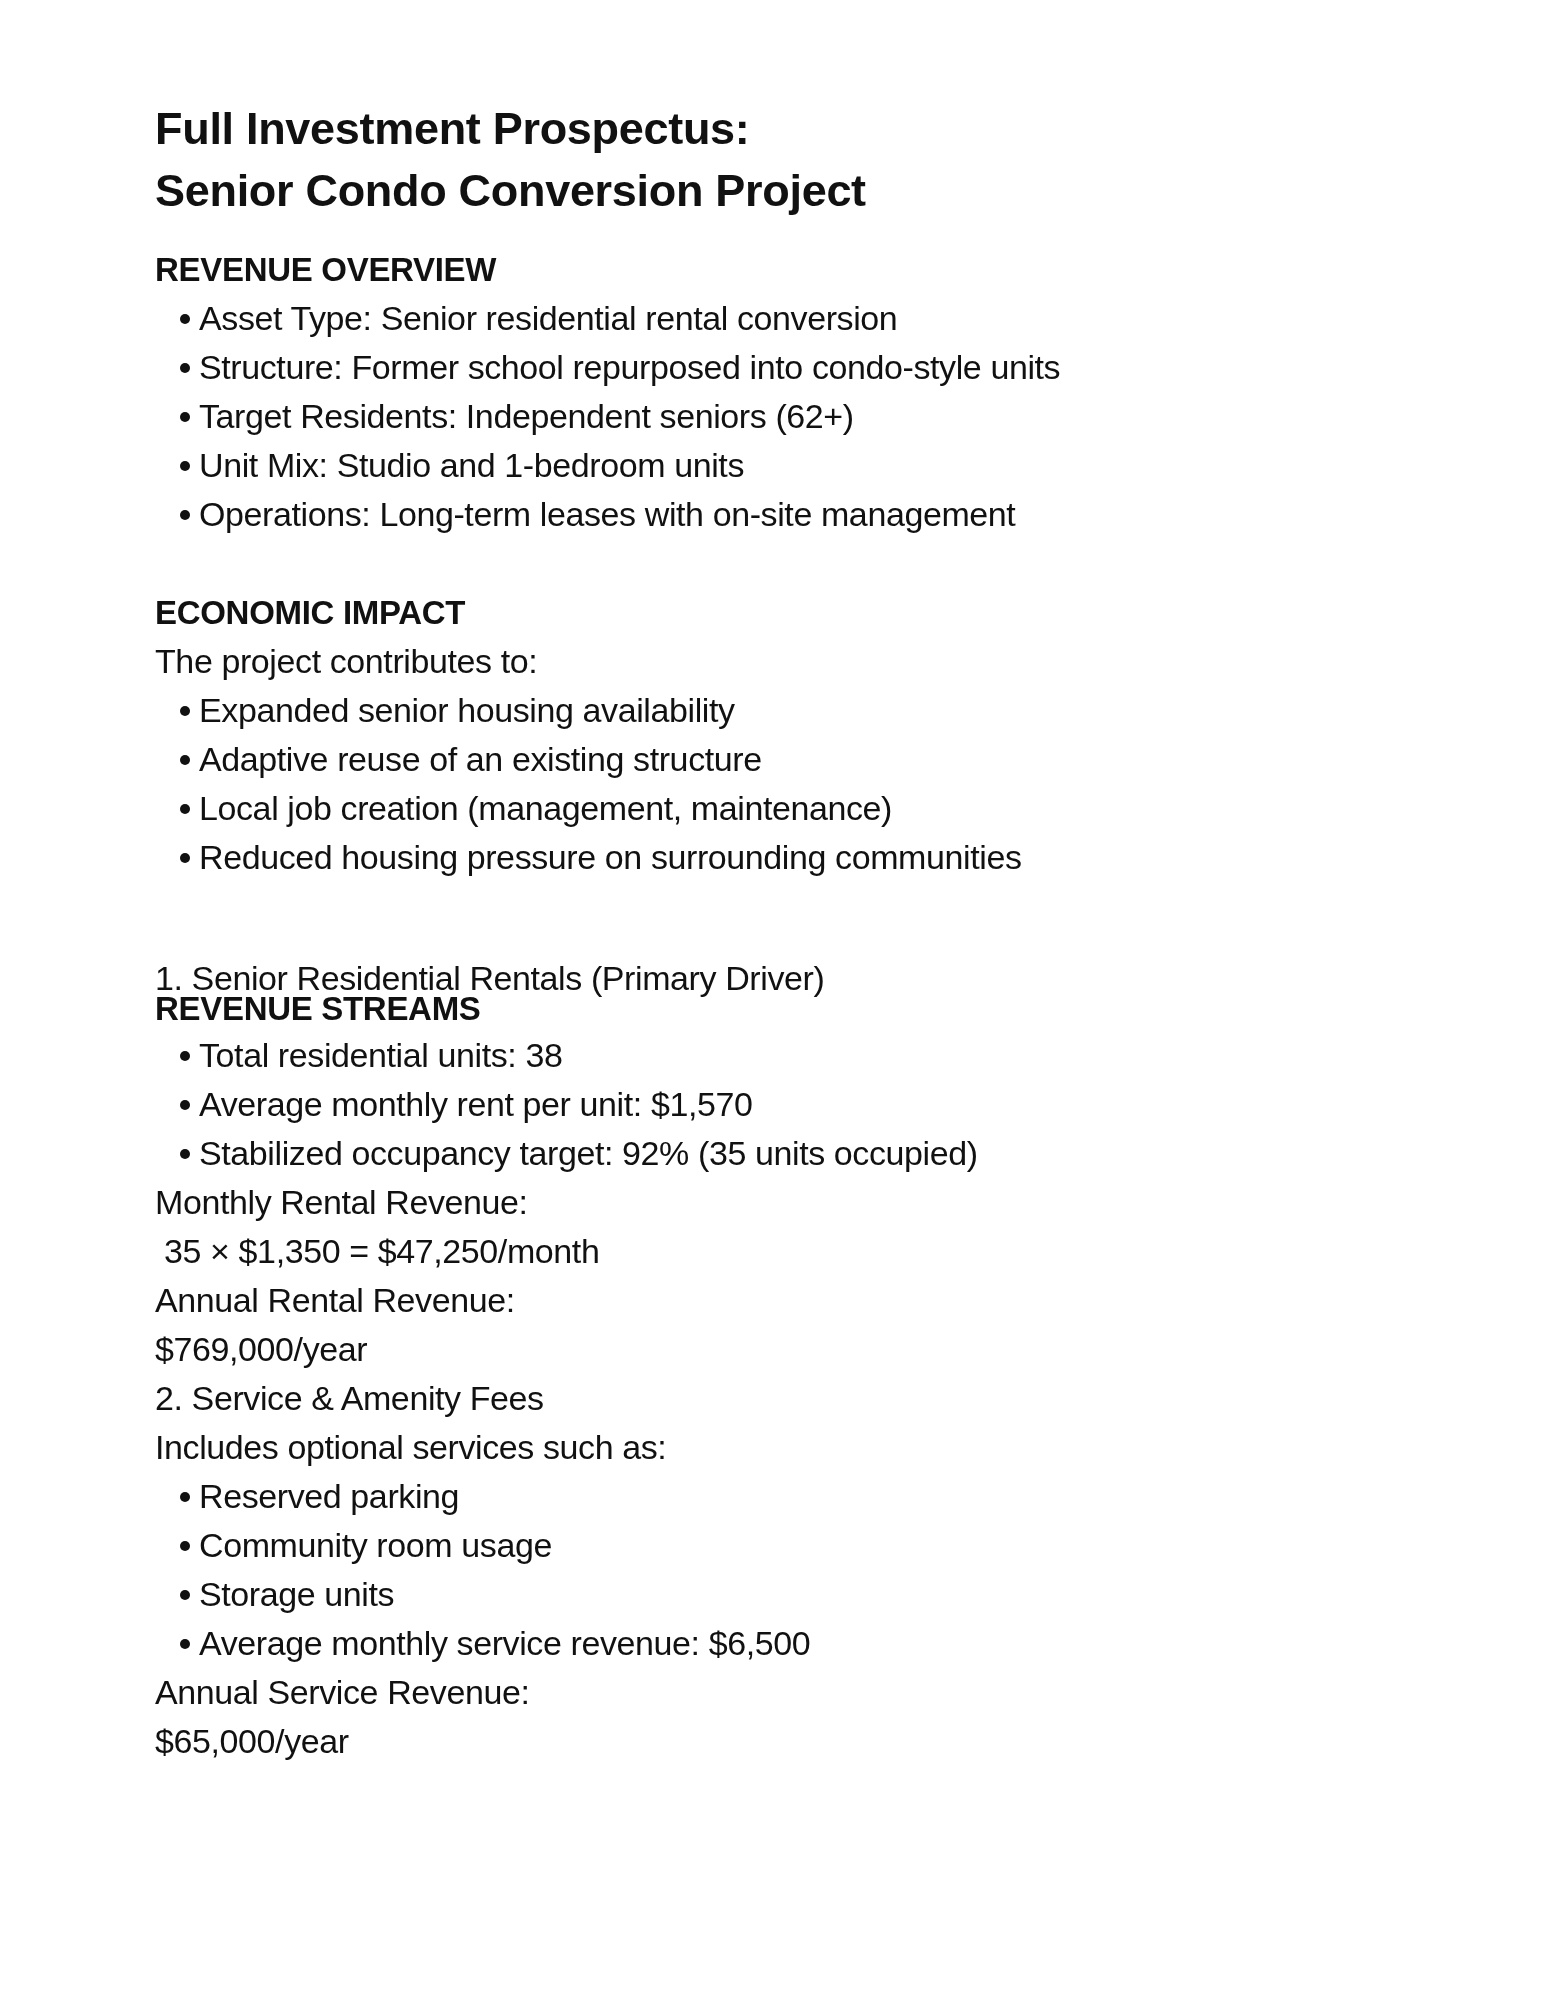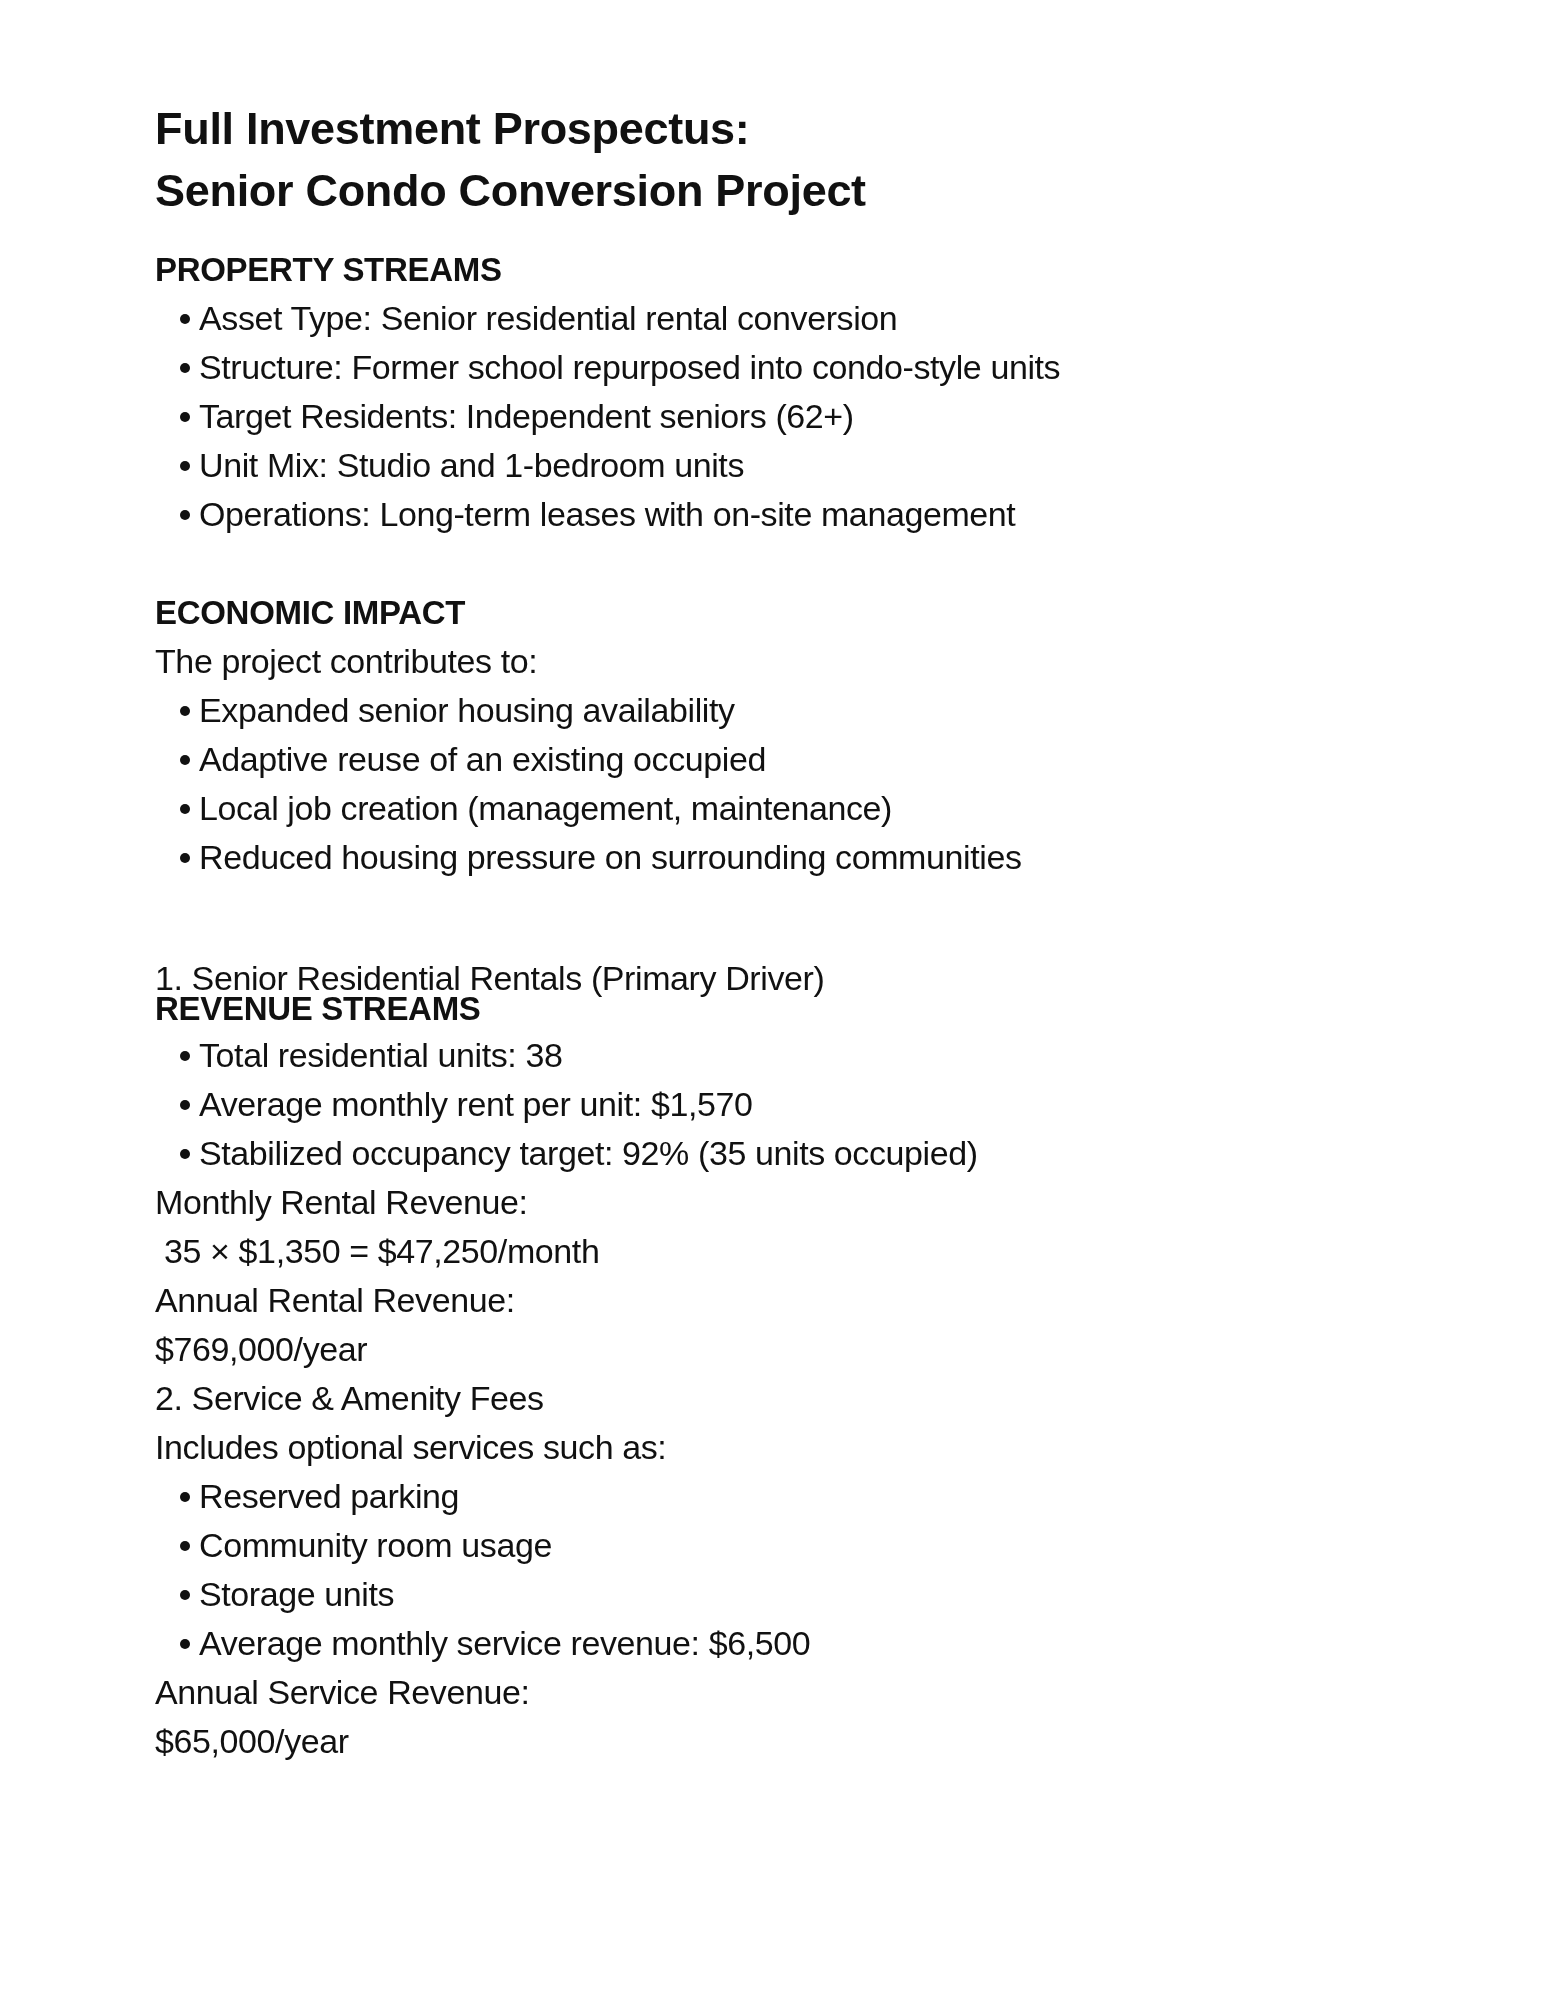--- a/index.html
+++ b/index.html
@@ -14,21 +14,21 @@
   .li .txt { position:absolute; left:44px; top:0; }
 </style>
 </head>
 <body>
 
 <div class="doc">
 
   <div class="title" style="top:98px">Full Investment Prospectus:</div>
   <div class="title" style="top:160px">Senior Condo Conversion Project</div>
 
-  <div class="h" style="top:245px">PROPERTY STREAMS</div>
+  <div class="h" style="top:245px">REVENUE OVERVIEW</div>
   <div class="li" style="top:294px">
       <span class="dot"></span>
       <span class="txt">Asset Type: Senior residential rental conversion</span>
     </div>
   <div class="li" style="top:343px">
       <span class="dot"></span>
       <span class="txt">Structure: Former school repurposed into condo-style units</span>
     </div>
   <div class="li" style="top:392px">
       <span class="dot"></span>
@@ -44,21 +44,21 @@
     </div>
 
   <div class="h" style="top:588px">ECONOMIC IMPACT</div>
   <div class="p" style="top:637px">The project contributes to:</div>
   <div class="li" style="top:686px">
       <span class="dot"></span>
       <span class="txt">Expanded senior housing availability</span>
     </div>
   <div class="li" style="top:735px">
       <span class="dot"></span>
-      <span class="txt">Adaptive reuse of an existing occupied</span>
+      <span class="txt">Adaptive reuse of an existing structure</span>
     </div>
   <div class="li" style="top:784px">
       <span class="dot"></span>
       <span class="txt">Local job creation (management, maintenance)</span>
     </div>
   <div class="li" style="top:833px">
       <span class="dot"></span>
       <span class="txt">Reduced housing pressure on surrounding communities</span>
     </div>
 

